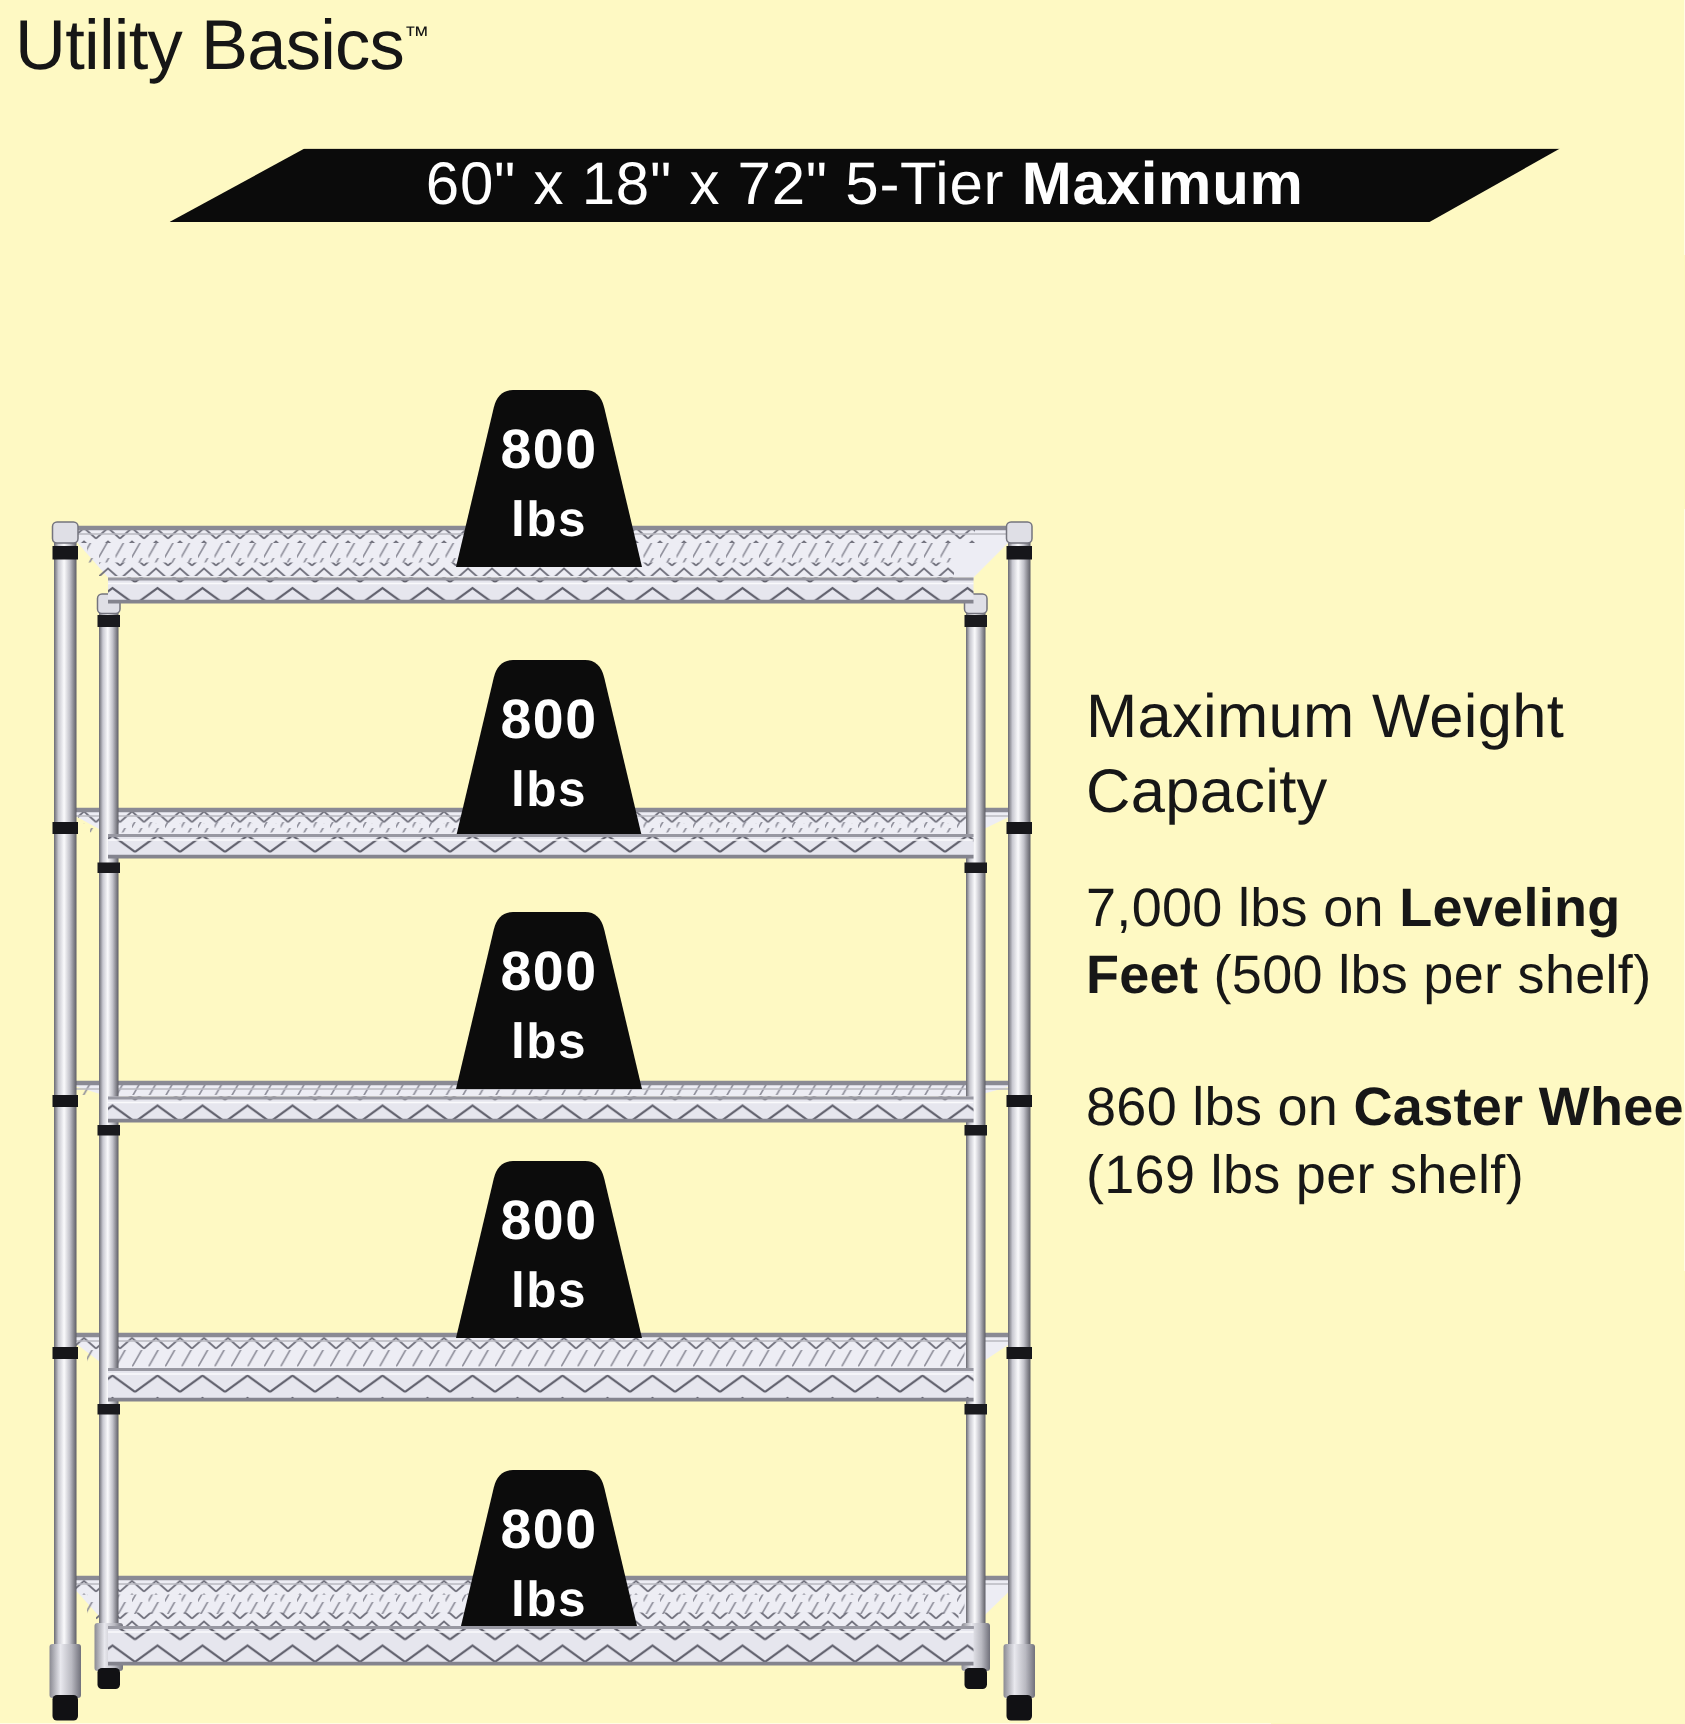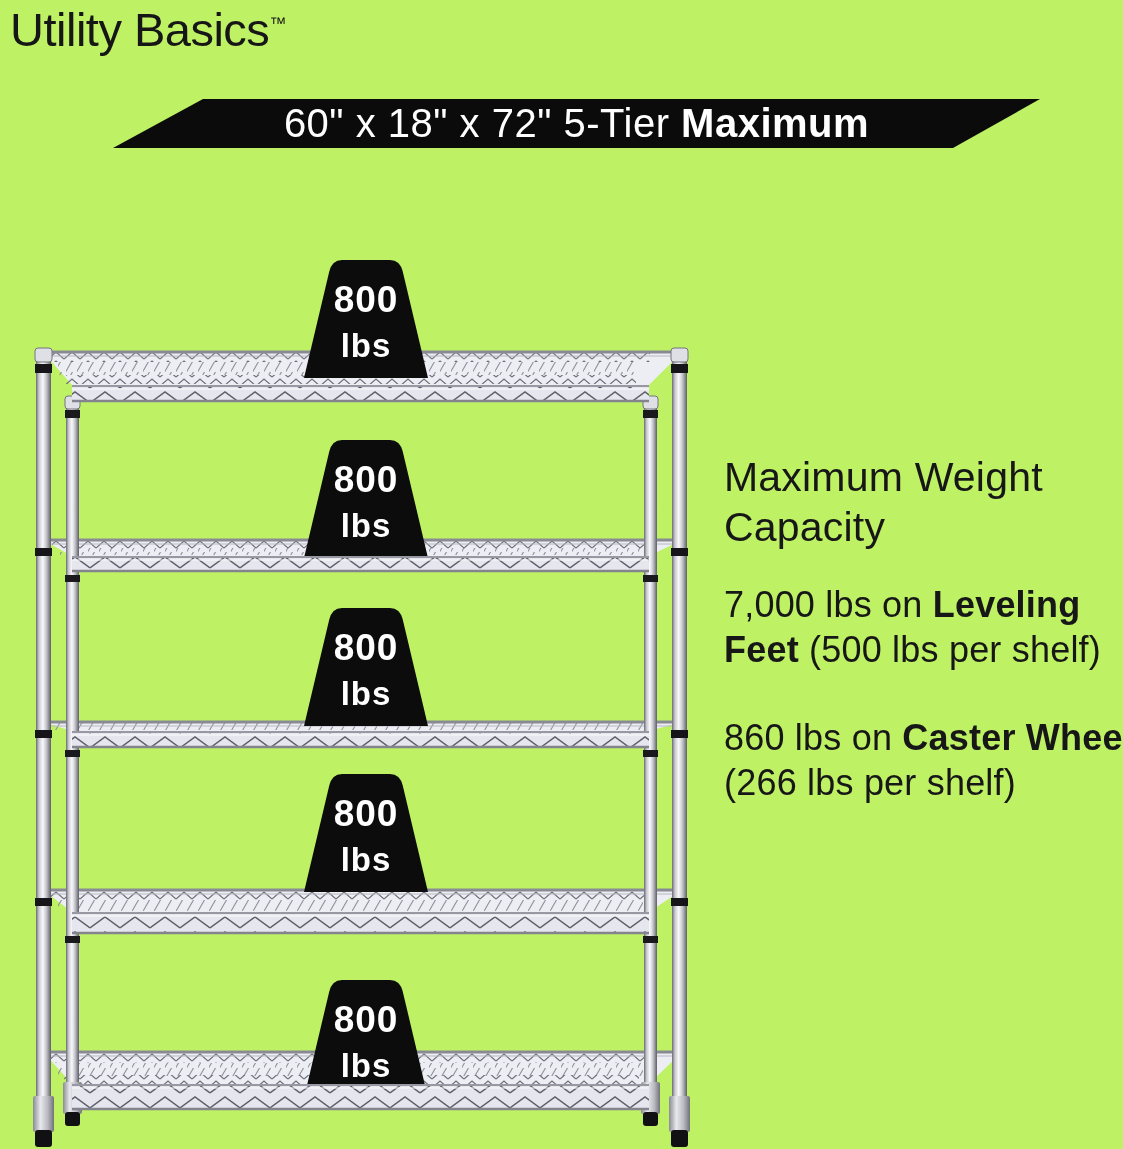--- a/index.html
+++ b/index.html
@@ -1,17 +1,17 @@
 <!DOCTYPE html>
 <html><head>
 <meta charset="utf-8">
 <style>
   html,body{margin:0;padding:0;background:#fff;}
   body{font-family:"Liberation Sans","DejaVu Sans",sans-serif;}
-  #stage{position:relative;width:1123px;height:1149px;background:#bef264;overflow:hidden;}
+  #stage{position:relative;width:1123px;height:1149px;background:#fef9c3;overflow:hidden;}
 
   
   .logo{position:absolute;left:10px;top:2px;font-size:47px;color:#161616;
         letter-spacing:-0.5px;white-space:pre;}
   .logo .tm{font-size:17px;vertical-align:super;letter-spacing:0;}
 
   
   .banner{position:absolute;left:113px;top:99px;width:927px;height:49px;
           background:#0b0b0b;
           clip-path:polygon(90px 0,927px 0,840px 100%,0 100%);
@@ -223,16 +223,16 @@
         <rect x="671" y="898" width="17" height="8" fill="#16161a"></rect>
         <rect x="669" y="1096" width="21" height="36" fill="url(#footGrad)" rx="2"></rect>
         <rect x="671" y="1130" width="17" height="17" fill="#111114" rx="3"></rect>
       </g>
     </g>
   </svg>
 
   <div class="details">
     <h2>Maximum Weight Capacity</h2>
     <p><span>7,000 lbs on </span><span class="bold">Leveling Feet</span><span> (500 lbs per shelf)</span></p>
-    <p><span>860 lbs on </span><span class="bold">Caster Wheels</span><span> (266 lbs per shelf)</span></p>
+    <p><span>860 lbs on </span><span class="bold">Caster Wheels</span><span> (169 lbs per shelf)</span></p>
   </div>
 
 </div>
 
 </body></html>

